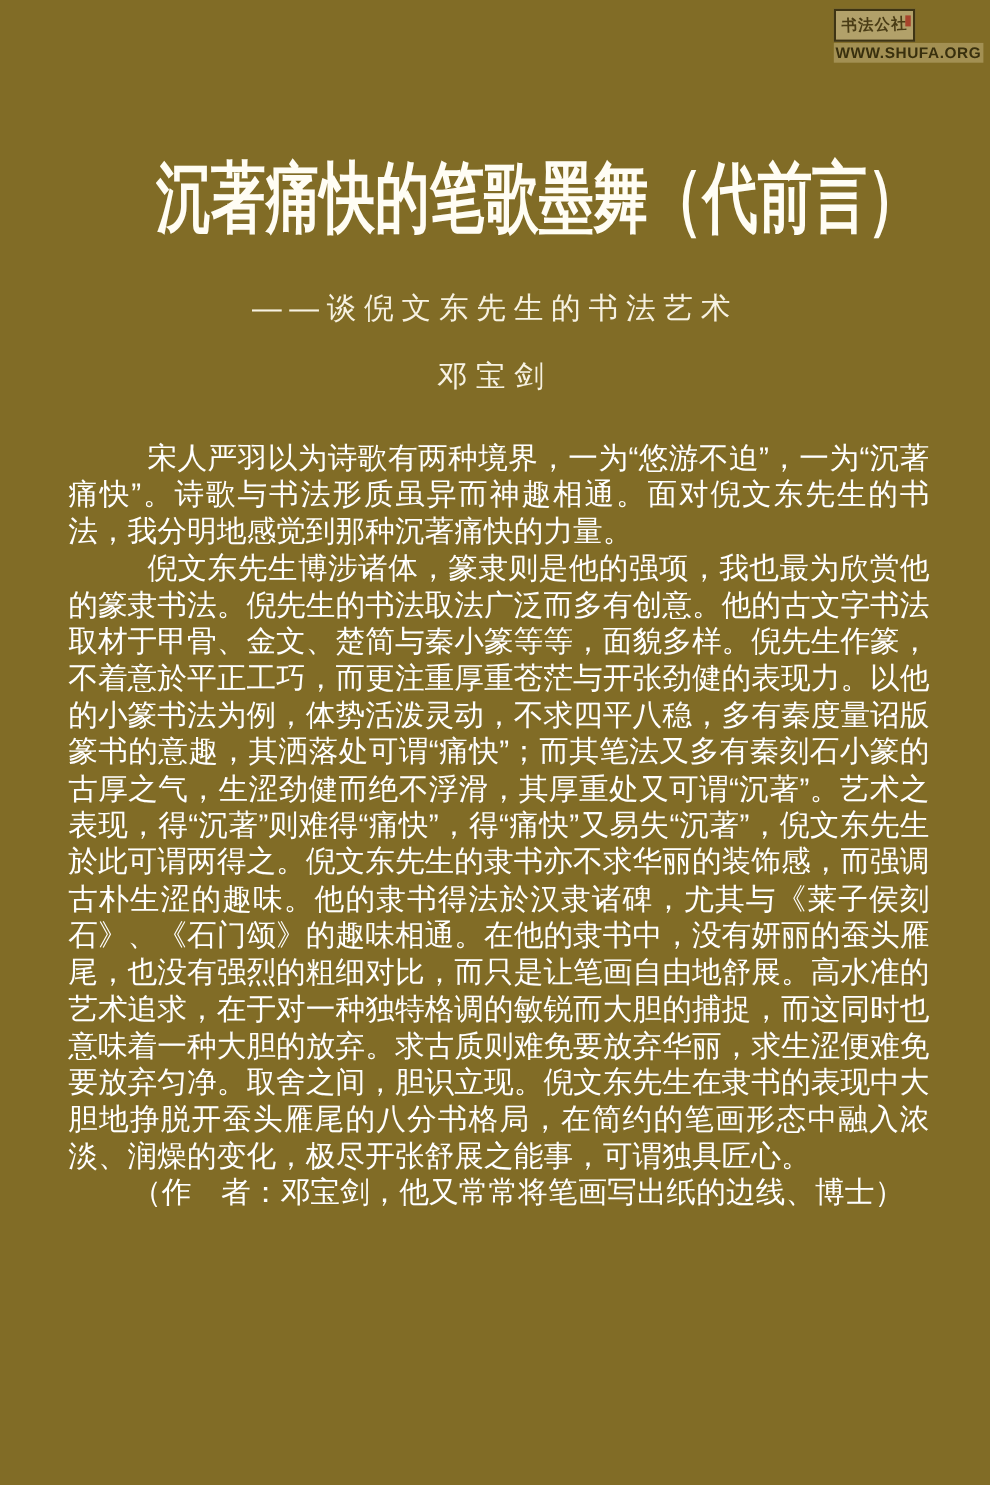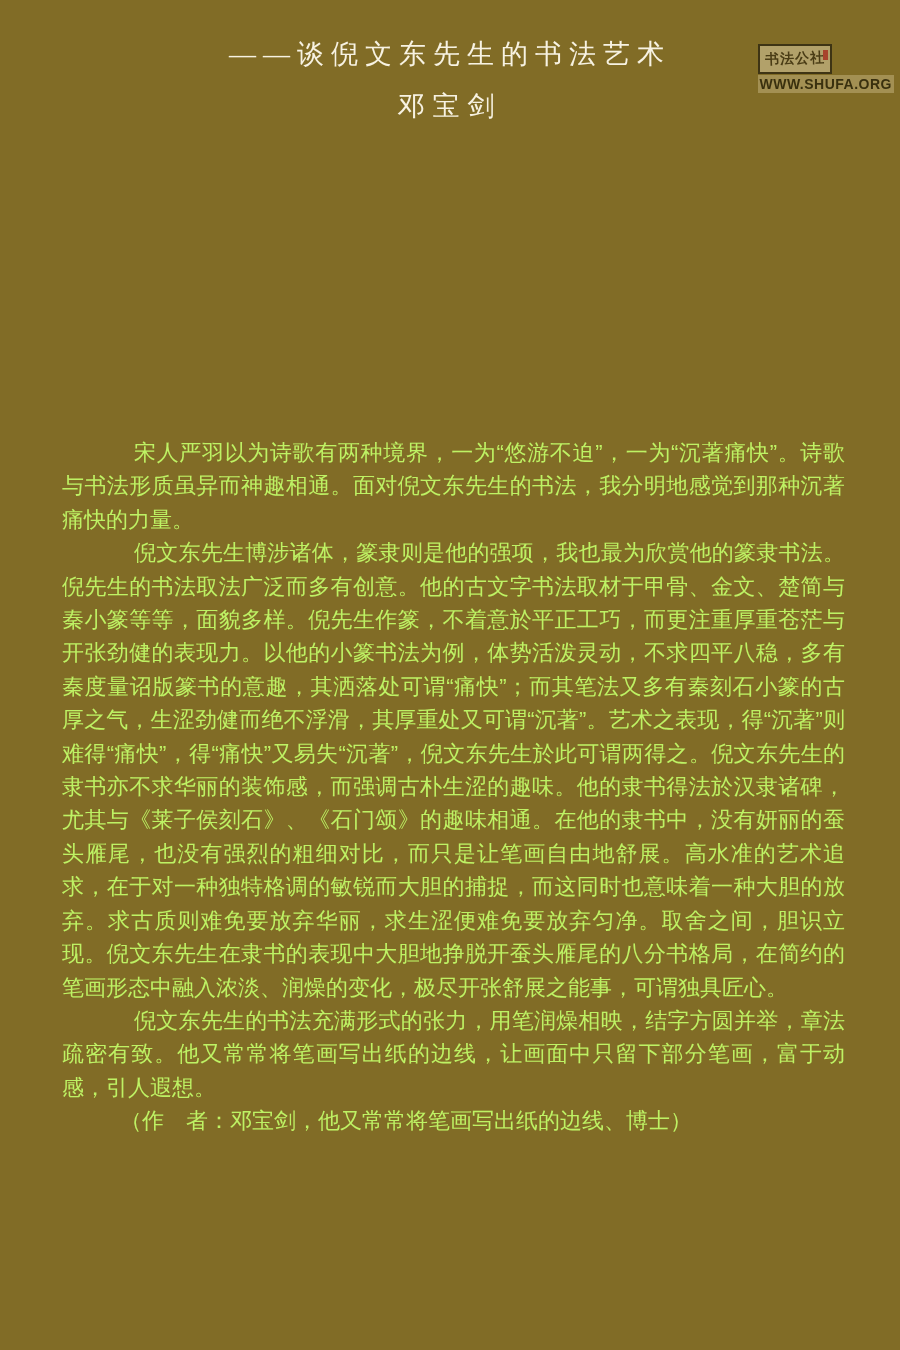--- a/index.html
+++ b/index.html
@@ -42,60 +42,62 @@
     font-family: "Liberation Serif", serif;
     font-weight: 900;
     font-size: 70px; line-height: 80px;
     color: #fffdf4;
     transform: scaleX(0.71);
     transform-origin: center;
     white-space: nowrap;
   }
   .subtitle {
     margin-top: 36px; text-align: center;
-    font-family: Liberation Serif, serif;
+    font-family: Liberation Sans, sans-serif;
     font-size: 27px; letter-spacing: 7px;
     color: #f7f2e2; white-space: nowrap;
   }
   .author {
-    margin-top: 16px; text-align: center;
+    margin-top: 26px; text-align: center;
     font-family: Liberation Sans, sans-serif;
     font-size: 27px; letter-spacing: 8px;
     color: #f7f2e2;
   }
 
   
   .article {
     position: absolute; left: 62px; top: 400px;
     width: 783px;
-    color: #bef264;
-    font-size: 22px; line-height: 33.4px;
+    color: #ffffff;
+    font-size: 27px; line-height: 33.4px;
     text-align: justify;
   }
   .article p { margin: 0; text-indent: 72px; }
   .article p.byline { text-indent: 58px; text-align: left; }
 </style>
 </head>
 <body>
 
 <div class="page">
 
   <div class="watermark">
     <div class="wm-box">
       <span class="wm-chars">书法公社</span>
       <span class="wm-seal"></span>
     </div>
     <div class="wm-url">WWW.SHUFA.ORG</div>
   </div>
 
+  <div class="title-wrap">
+    <span class="title-inner">沉著痛快的笔歌墨舞（代前言）</span>
+  </div>
 
   <div class="subtitle">——谈倪文东先生的书法艺术</div>
 
   <div class="author">邓宝剑</div>
 
   <div class="article">
     <p>宋人严羽以为诗歌有两种境界，一为“悠游不迫”，一为“沉著痛快”。诗歌与书法形质虽异而神趣相通。面对倪文东先生的书法，我分明地感觉到那种沉著痛快的力量。</p>
     <p>倪文东先生博涉诸体，篆隶则是他的强项，我也最为欣赏他的篆隶书法。倪先生的书法取法广泛而多有创意。他的古文字书法取材于甲骨、金文、楚简与秦小篆等等，面貌多样。倪先生作篆，不着意於平正工巧，而更注重厚重苍茫与开张劲健的表现力。以他的小篆书法为例，体势活泼灵动，不求四平八稳，多有秦度量诏版篆书的意趣，其洒落处可谓“痛快”；而其笔法又多有秦刻石小篆的古厚之气，生涩劲健而绝不浮滑，其厚重处又可谓“沉著”。艺术之表现，得“沉著”则难得“痛快”，得“痛快”又易失“沉著”，倪文东先生於此可谓两得之。倪文东先生的隶书亦不求华丽的装饰感，而强调古朴生涩的趣味。他的隶书得法於汉隶诸碑，尤其与《莱子侯刻石》、《石门颂》的趣味相通。在他的隶书中，没有妍丽的蚕头雁尾，也没有强烈的粗细对比，而只是让笔画自由地舒展。高水准的艺术追求，在于对一种独特格调的敏锐而大胆的捕捉，而这同时也意味着一种大胆的放弃。求古质则难免要放弃华丽，求生涩便难免要放弃匀净。取舍之间，胆识立现。倪文东先生在隶书的表现中大胆地挣脱开蚕头雁尾的八分书格局，在简约的笔画形态中融入浓淡、润燥的变化，极尽开张舒展之能事，可谓独具匠心。</p>
-    <p>倪文东先生的书法充满形式的张力，用笔润燥相映，结字方圆并举，章法疏密有致。他又常常将笔画写出纸的边线，让画面中只留下部分笔画，富于动感，引人遐想。</p>
     <p class="byline">（作　者：邓宝剑，他又常常将笔画写出纸的边线、博士）</p>
   </div>
 
 </div>
 
 </body></html>

